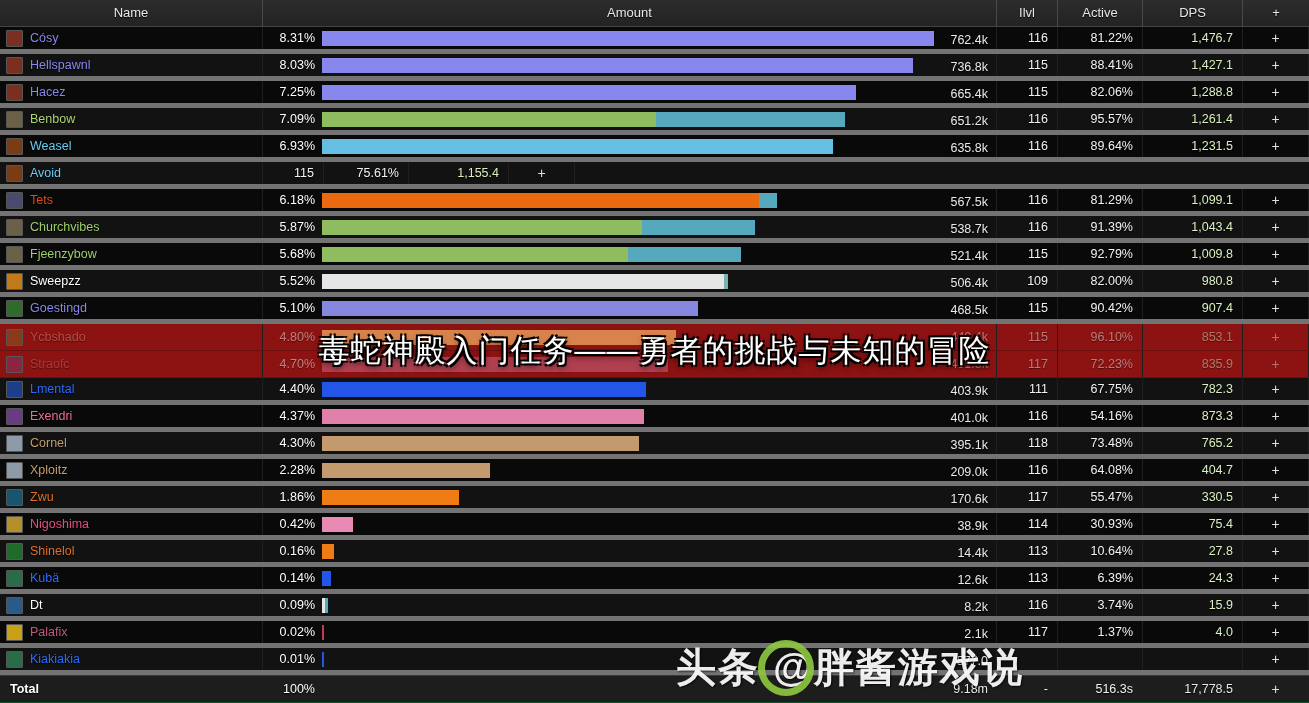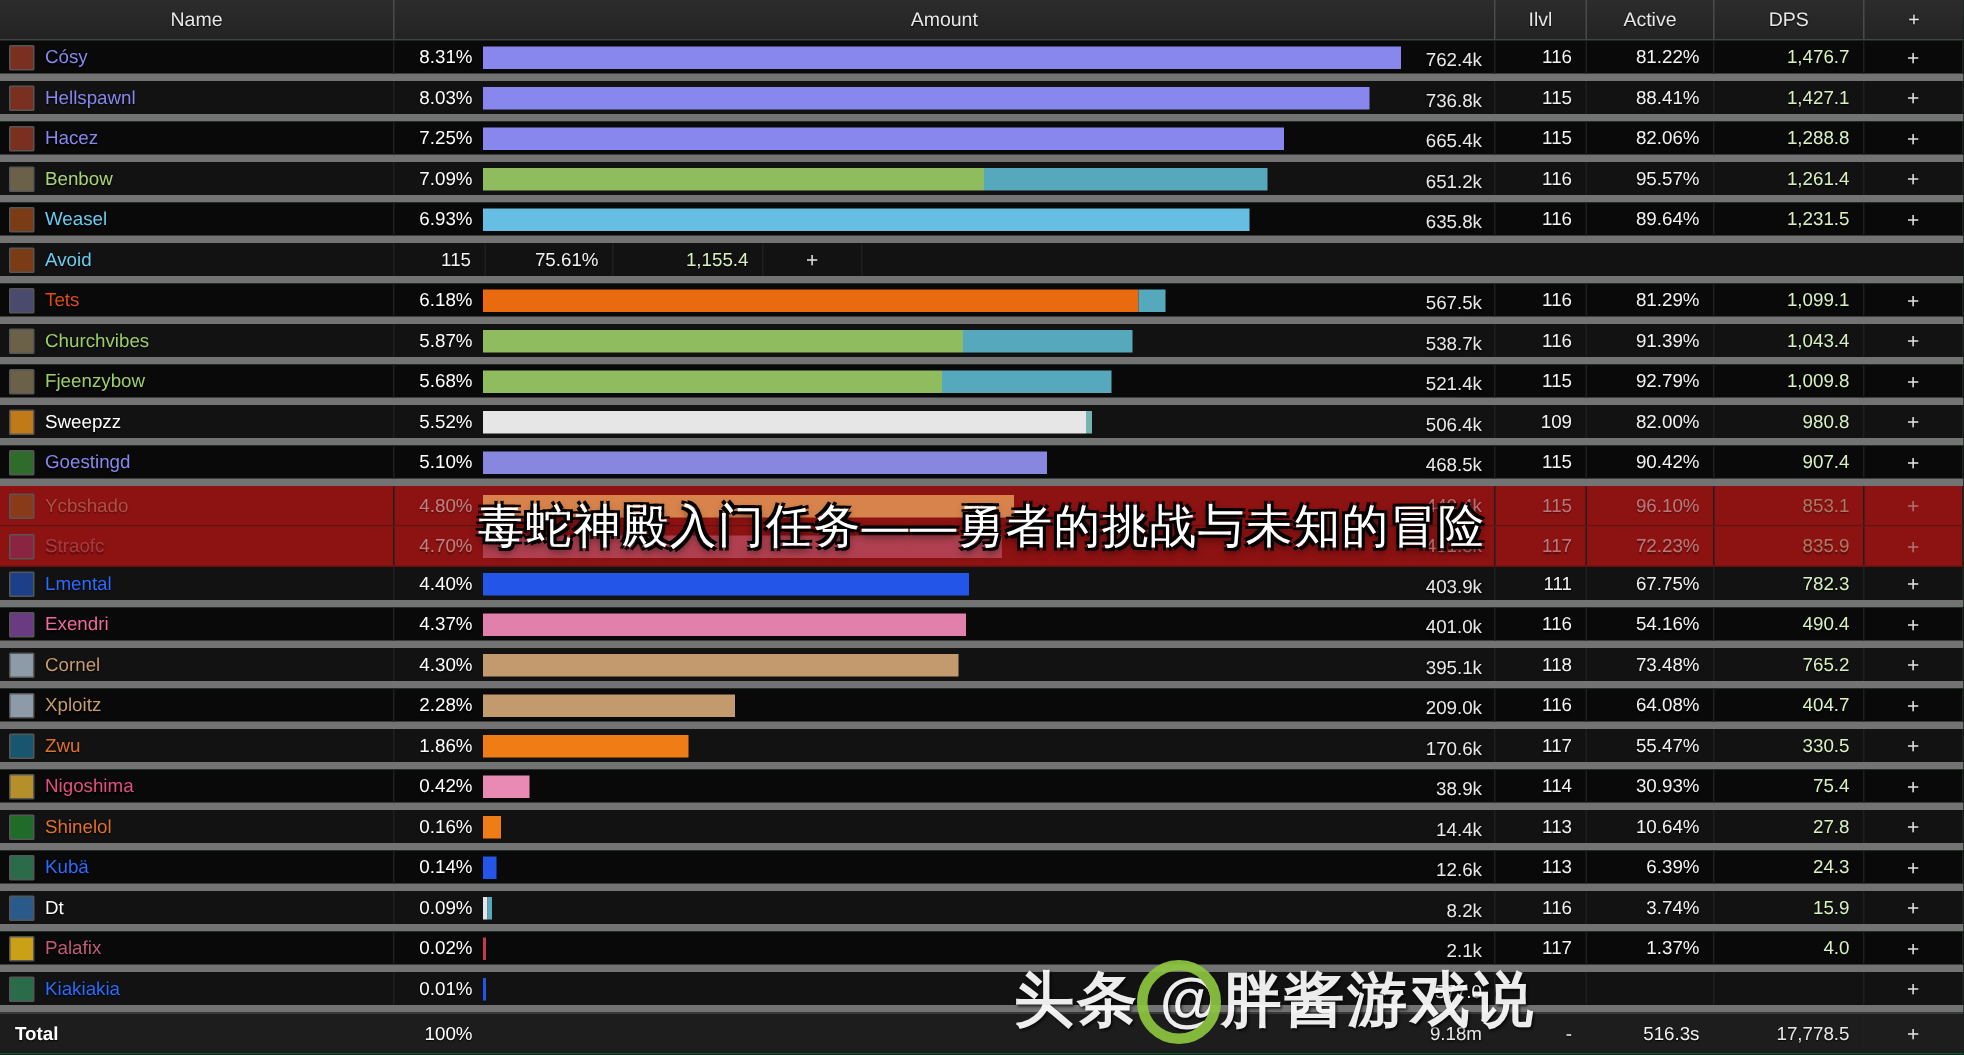--- a/index.html
+++ b/index.html
@@ -552,21 +552,21 @@
           </div>
           <span class="amt">401.0k</span>
         </div>
         <div class="cellbox c-ilvl">
           <span class="ilvl">116</span>
         </div>
         <div class="cellbox c-active">
           <span class="act">54.16%</span>
         </div>
         <div class="cellbox c-dps">
-          <span class="dps">490.4</span>
+          <span class="dps">873.3</span>
         </div>
         <div class="cellbox c-plus">
           <span class="plus">+</span>
         </div>
       </div>
       <div class="row alt">
         <div class="cellbox namecell c-name">
           <div class="ico" style="background: rgb(141, 154, 168);"></div>
           <span class="nm" style="color: rgb(199, 156, 110);">Cornel</span>
         </div>

